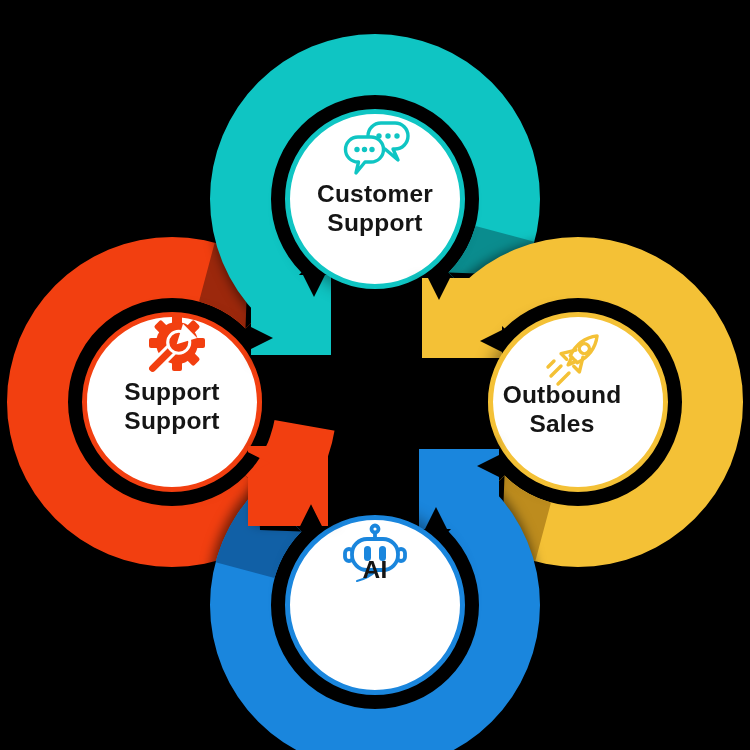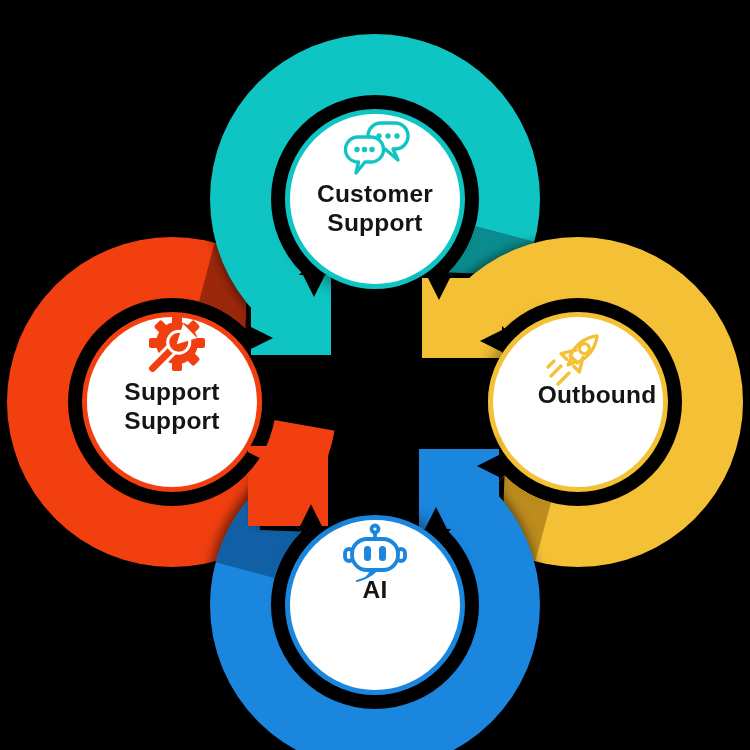--- a/index.html
+++ b/index.html
@@ -121,23 +121,24 @@
       <rect x="-11" y="-8" width="7" height="15" rx="3.5" fill="var(--blue)" stroke="none"></rect>
       <rect x="4" y="-8" width="7" height="15" rx="3.5" fill="var(--blue)" stroke="none"></rect>
       <path d="M -4 16 C -6 23 -12 26 -18 27 C -10 25 -3 21 2 16 Z" fill="var(--blue)" stroke-width="2"></path>
     </g>
   </svg>
 
   <div class="label" style="left:265px;top:152px">
     <span>Customer</span>
     <span>Support</span>
   </div>
-  <div class="label" style="left:487px;top:353px">
+  <div class="label" style="left:452px;top:353px">
     <span>Outbound</span>
+    <span>Sales</span>
   </div>
-  <div class="label" style="left:265px;top:548px">
+  <div class="label" style="left:265px;top:528px">
     <span>AI</span>
   </div>
   <div class="label" style="left:62px;top:350px">
     <span>Support</span>
     <span>Support</span>
   </div>
 </div>
 
 </body></html>

